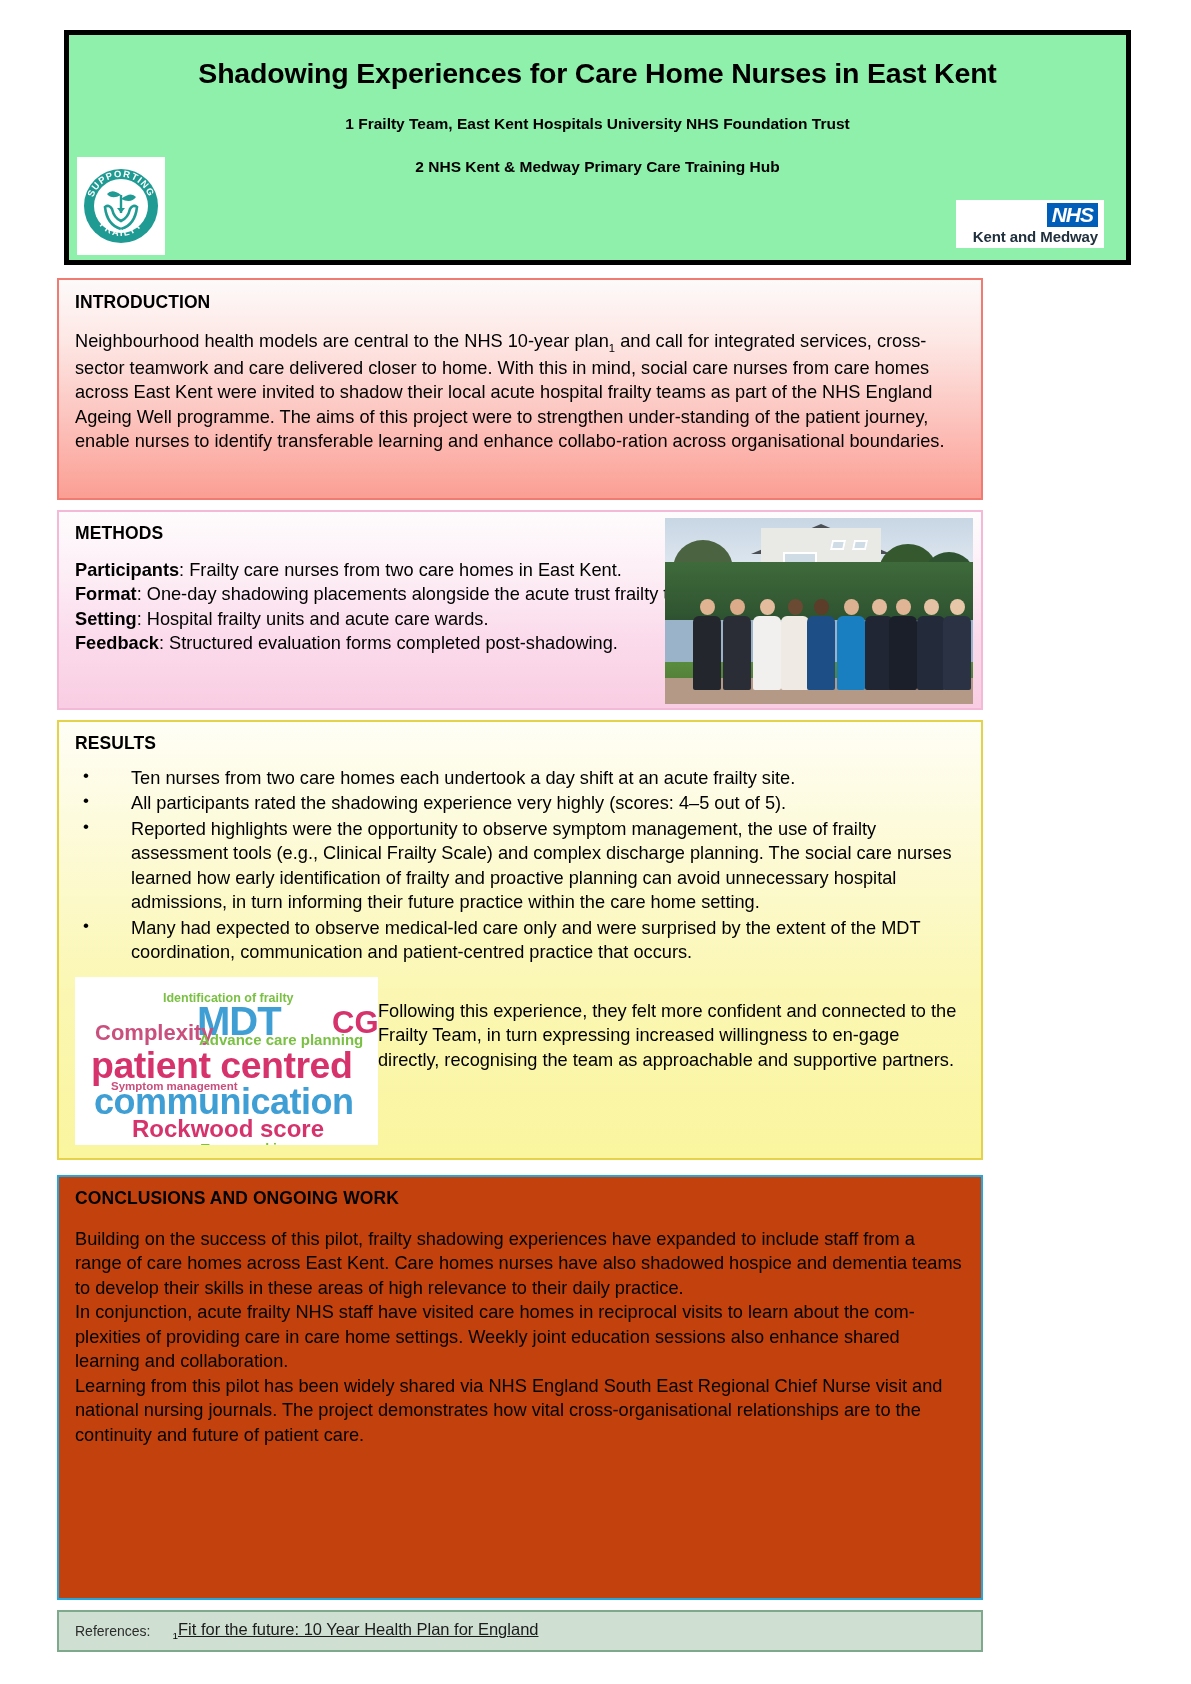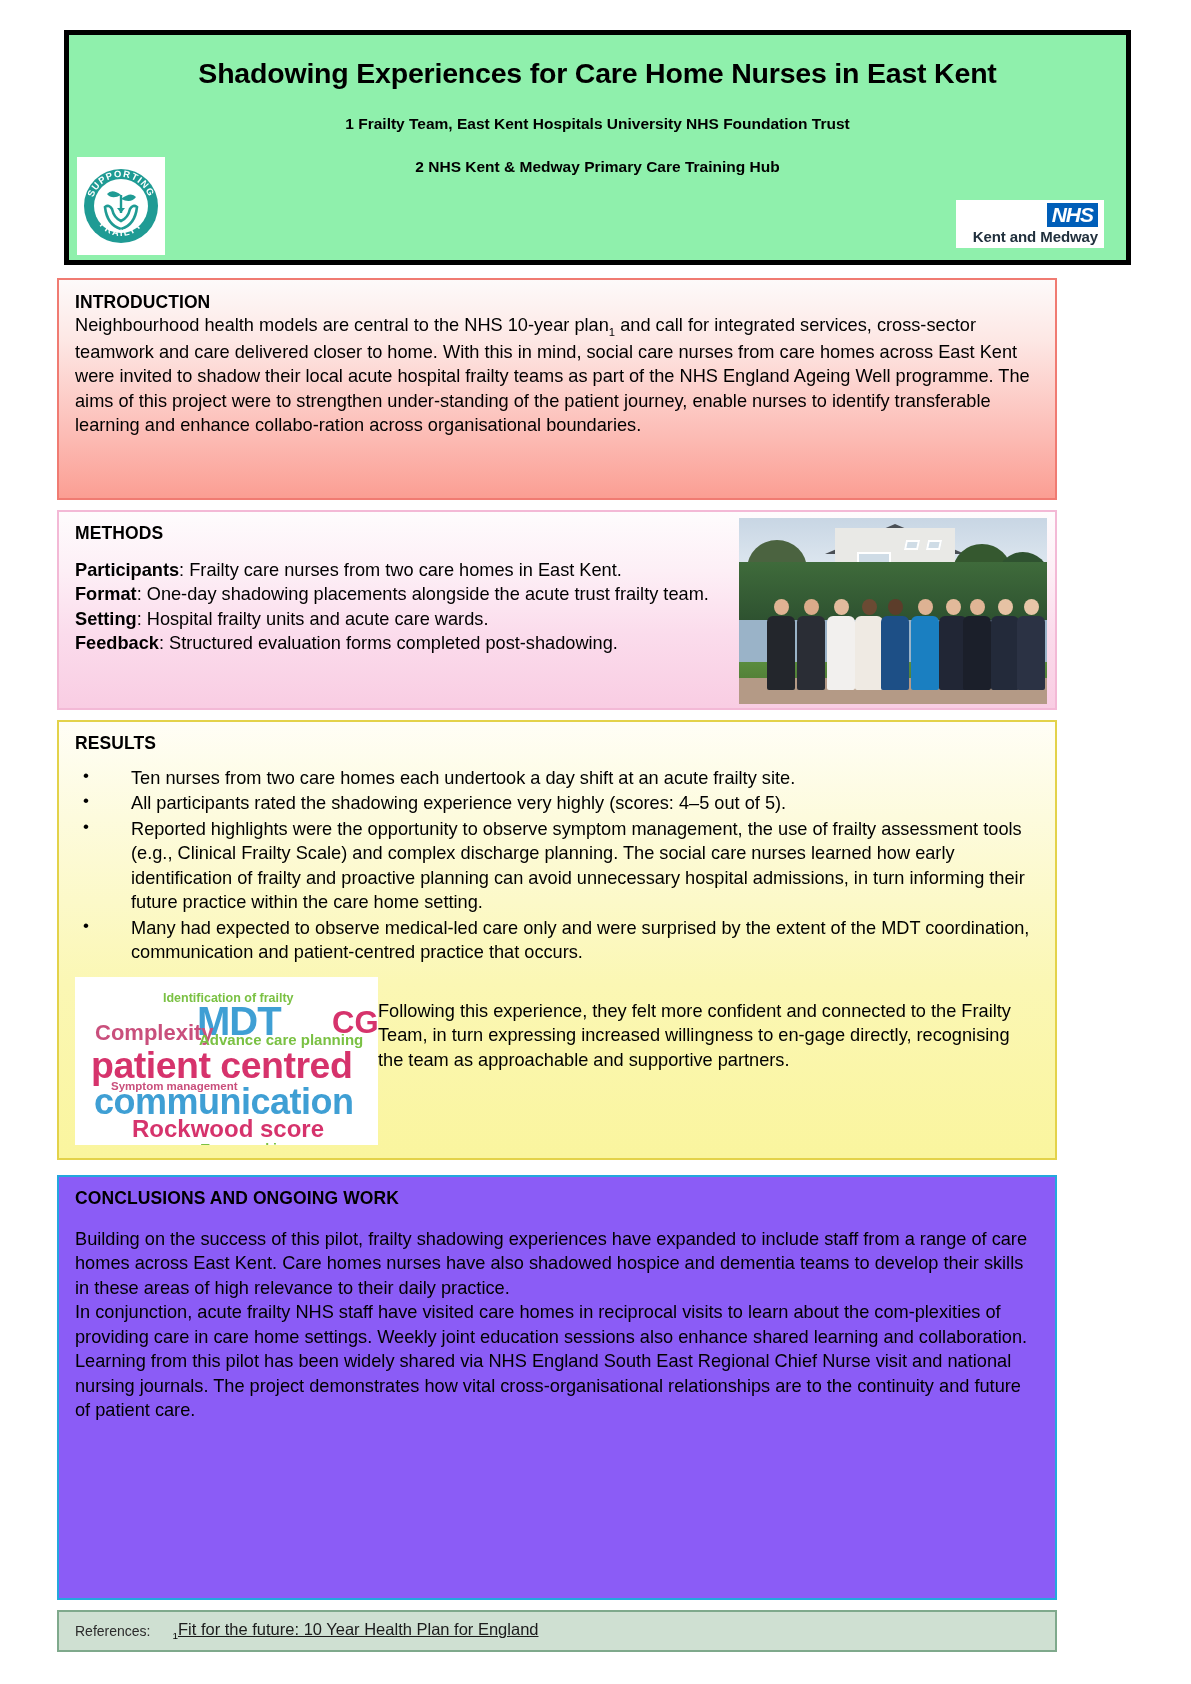--- a/index.html
+++ b/index.html
@@ -97,41 +97,41 @@
     font-size: 15px;
     font-weight: bold;
     margin-top: 1px;
     letter-spacing: -0.1px;
   }
 
   
   .section {
     position: absolute;
     left: 57px;
-    width: 1000px;
+    width: 926px;
   }
   .sec-head {
     font-size: 17.5px;
     font-weight: bold;
     letter-spacing: 0.1px;
   }
   .sec-body {
     font-size: 18.2px;
     line-height: 1.345;
   }
 
   
   #intro {
     top: 278px;
     height: 222px;
     border: 2px solid #f07b72;
     background: linear-gradient(to bottom, #fdfafa 0%, #fde7e4 28%, #fcbbb4 72%, #fb9e93 100%);
     padding: 12px 16px 8px 16px;
   }
-  #intro .sec-body { }
+  #intro .sec-body { margin-top: 16px; }
 
   
   #methods {
     top: 510px;
     height: 200px;
     border: 2px solid #f3b9d6;
     background: linear-gradient(to bottom, #fefcfd 0%, #fdeff6 30%, #fbdcec 62%, #f9cde3 100%);
     padding: 11px 16px 8px 16px;
   }
   #methods .sec-body { margin-top: 14px; }
@@ -200,21 +200,21 @@
   .wc-symptom{ left: 36px;  top: 103px; font-size: 11.5px; color: #c94f7c; }
   .wc-comm   { left: 19px;  top: 104px; font-size: 36px;   color: #3f9fd4; letter-spacing: -0.5px; }
   .wc-rock   { left: 57px;  top: 138px; font-size: 24px;   color: #d6336c; }
   .wc-team   { left: 126px; top: 164px; font-size: 14px;   color: #7ac143; }
 
   
   #conclusions {
     top: 1175px;
     height: 425px;
     border: 2px solid #23a7dd;
-    background: #8b5cf6;
+    background: #c2410c;
     padding: 11px 16px 8px 16px;
   }
   #conclusions .sec-body { margin-top: 18px; }
   #conclusions .para { margin-bottom: 0px; }
 
   
   #references {
     top: 1610px;
     height: 36px;
     border: 2px solid #7fa98c;

